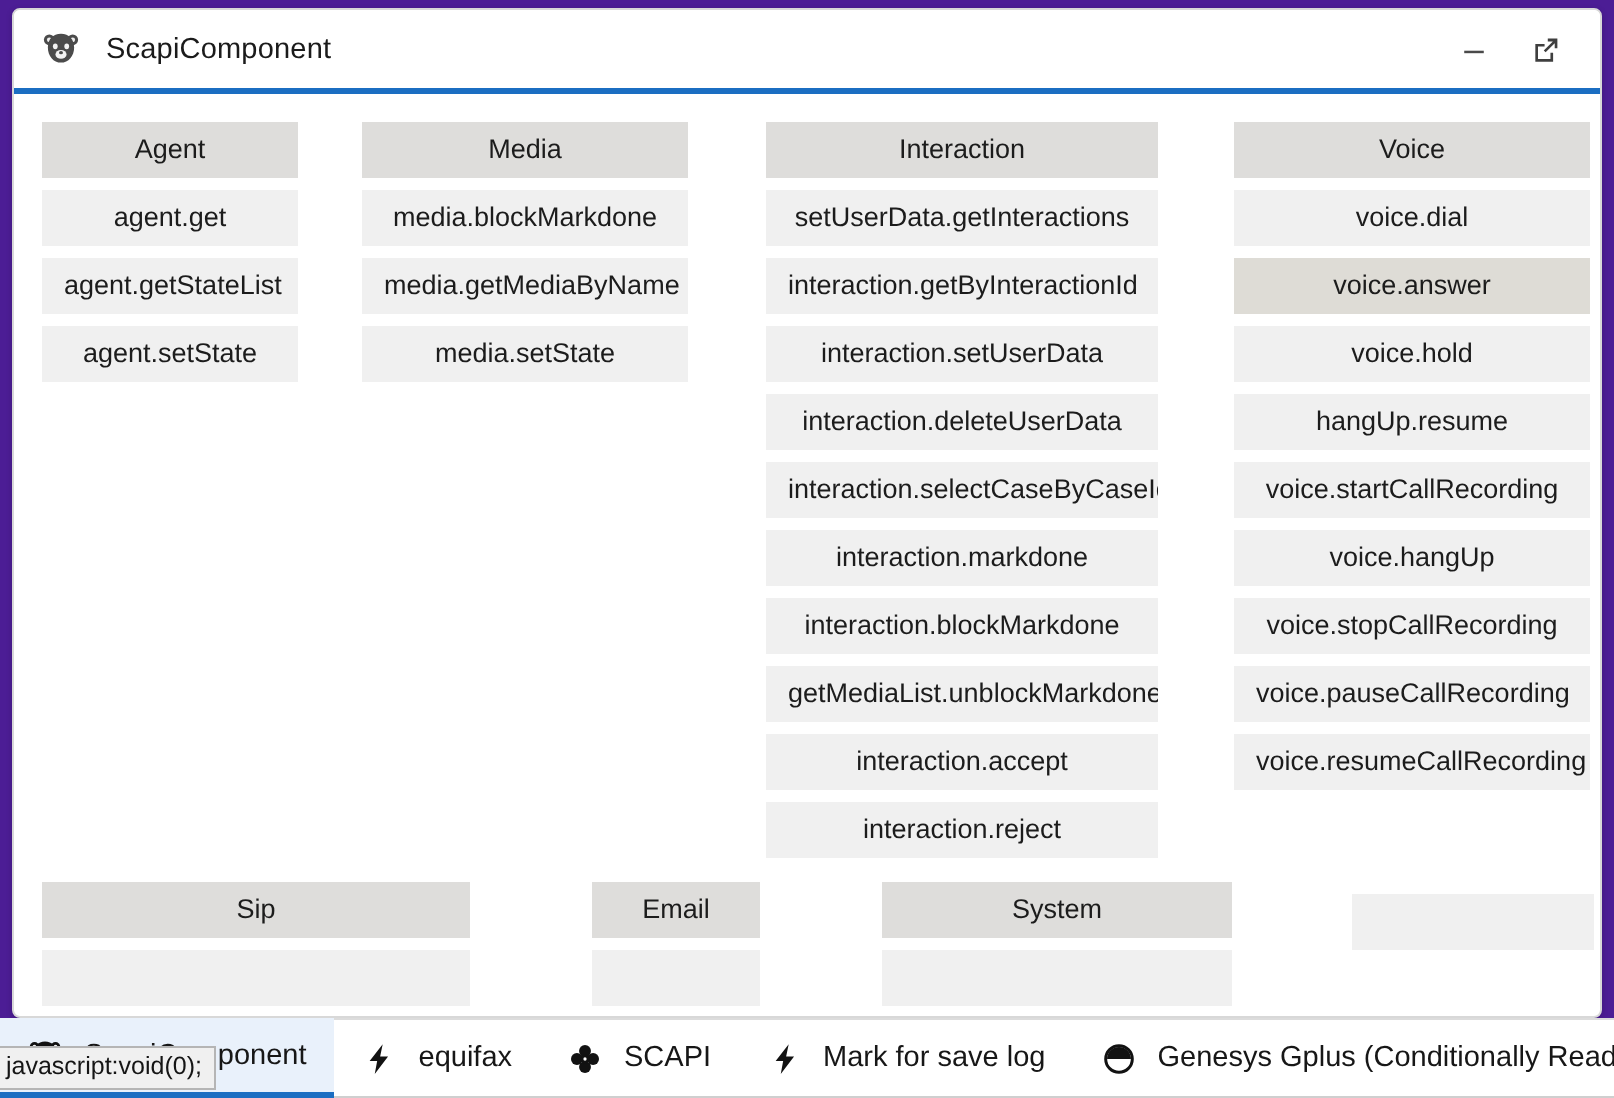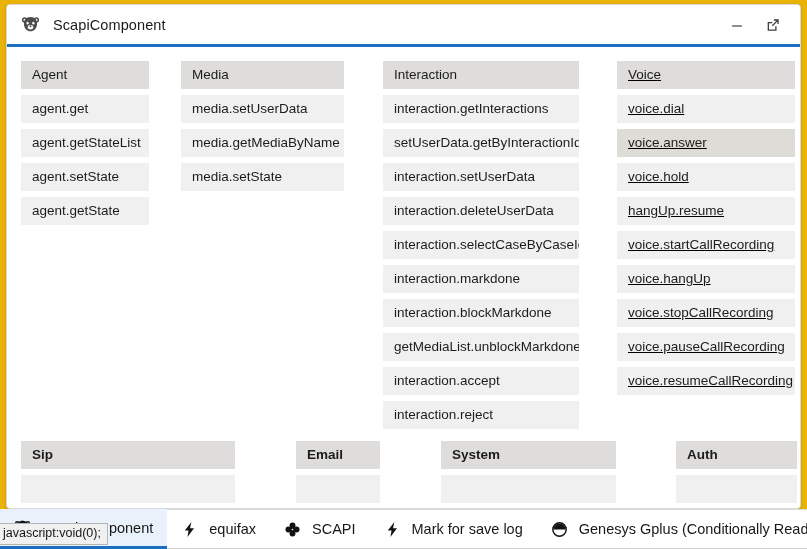--- a/index.html
+++ b/index.html
@@ -5,21 +5,21 @@
   * { box-sizing: border-box; margin: 0; padding: 0; }
   html, body {
     width: 807px; height: 549px;
     font-family: "Liberation Sans", sans-serif;
     background: #ffffff;
     overflow: hidden;
   }
   #root {
     position: relative;
     width: 807px; height: 549px;
-    background: #eab308;
+    background: #4c1d95;
   }
 
   
   .window {
     position: absolute;
     left: 6px; top: 4px;
     width: 795px; height: 505px;
     background: #ffffff;
     border: 1px solid #d8d8d8;
     border-radius: 4px;
@@ -53,20 +53,21 @@
   .body-area {
     position: relative;
     height: 460px;
     padding: 14px 0 0 0;
     overflow: hidden;
   }
   .grid-row { position: relative; }
   .col {
     position: absolute;
     top: 0;
+    text-align: center;
   }
   .col-head {
     background: #dedddb;
     color: #1c1c1c;
     font-size: 13.5px;
     height: 28px;
     line-height: 28px;
     padding: 0 11px;
     white-space: nowrap;
     overflow: hidden;
@@ -80,21 +81,21 @@
     padding: 0 11px;
     margin-top: 6px;
     border-radius: 0;
     white-space: nowrap;
     overflow: hidden;
     cursor: pointer;
   }
   .item.hl { background: #dedcd6; }
 
   
-  .row2 { position: absolute; left: 0; top: 394px; width: 795px; height: 66px; overflow: hidden; font-weight: bold; }
+  .row2 { position: absolute; left: 0; top: 394px; width: 795px; height: 66px; overflow: hidden; }
 
   
   .taskbar {
     position: absolute;
     left: 0; bottom: 0;
     width: 807px; height: 40px;
     background: #ffffff;
     border-top: 1px solid #dcdcdc;
     border-bottom: 1px solid #cfcfcf;
     display: flex;
@@ -172,42 +173,41 @@
       </div>
     </div>
 
     <div class="body-area">
       <div class="grid-row" id="cols">
           <div class="col" style="left: 14px; width: 128px;">
             <div class="col-head">Agent</div>
             <div class="item">agent.get</div>
             <div class="item">agent.getStateList</div>
             <div class="item">agent.setState</div>
-            <div class="item">agent.getState</div>
           </div>
           <div class="col" style="left: 174px; width: 163px;">
             <div class="col-head">Media</div>
-            <div class="item">media.setUserData</div>
+            <div class="item">media.blockMarkdone</div>
             <div class="item">media.getMediaByName</div>
             <div class="item">media.setState</div>
           </div>
           <div class="col" style="left: 376px; width: 196px;">
             <div class="col-head">Interaction</div>
-            <div class="item">interaction.getInteractions</div>
-            <div class="item">setUserData.getByInteractionId</div>
+            <div class="item">setUserData.getInteractions</div>
+            <div class="item">interaction.getByInteractionId</div>
             <div class="item">interaction.setUserData</div>
             <div class="item">interaction.deleteUserData</div>
             <div class="item">interaction.selectCaseByCaseId</div>
             <div class="item">interaction.markdone</div>
             <div class="item">interaction.blockMarkdone</div>
             <div class="item">getMediaList.unblockMarkdone</div>
             <div class="item">interaction.accept</div>
             <div class="item">interaction.reject</div>
           </div>
-          <div class="col" style="left: 610px; width: 178px; text-decoration: underline;">
+          <div class="col" style="left: 610px; width: 178px;">
             <div class="col-head">Voice</div>
             <div class="item">voice.dial</div>
             <div class="item hl">voice.answer</div>
             <div class="item">voice.hold</div>
             <div class="item">hangUp.resume</div>
             <div class="item">voice.startCallRecording</div>
             <div class="item">voice.hangUp</div>
             <div class="item">voice.stopCallRecording</div>
             <div class="item">voice.pauseCallRecording</div>
             <div class="item">voice.resumeCallRecording</div>
@@ -220,21 +220,20 @@
           </div>
           <div class="col" style="left: 289px; width: 84px;">
             <div class="col-head">Email</div>
             <div class="item"></div>
           </div>
           <div class="col" style="left: 434px; width: 175px;">
             <div class="col-head">System</div>
             <div class="item"></div>
           </div>
           <div class="col" style="left: 669px; width: 121px;">
-            <div class="col-head">Auth</div>
             <div class="item"></div>
           </div>
         </div>
     </div>
   </div>
 
   <div class="taskbar" id="taskbar">
       <div class="tb-item active">
         <span class="tb-ico">
           <svg viewBox="0 0 24 24" width="17" height="17">

